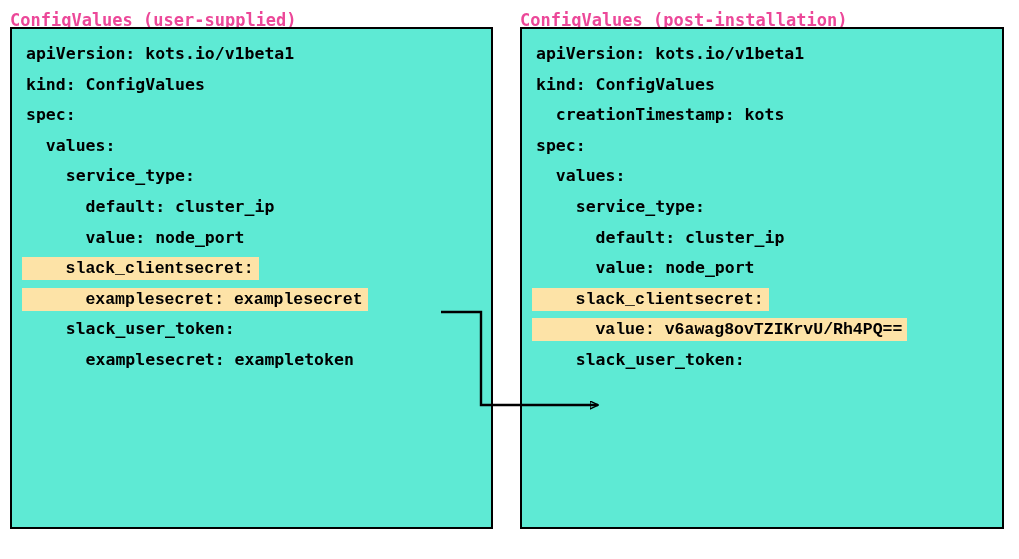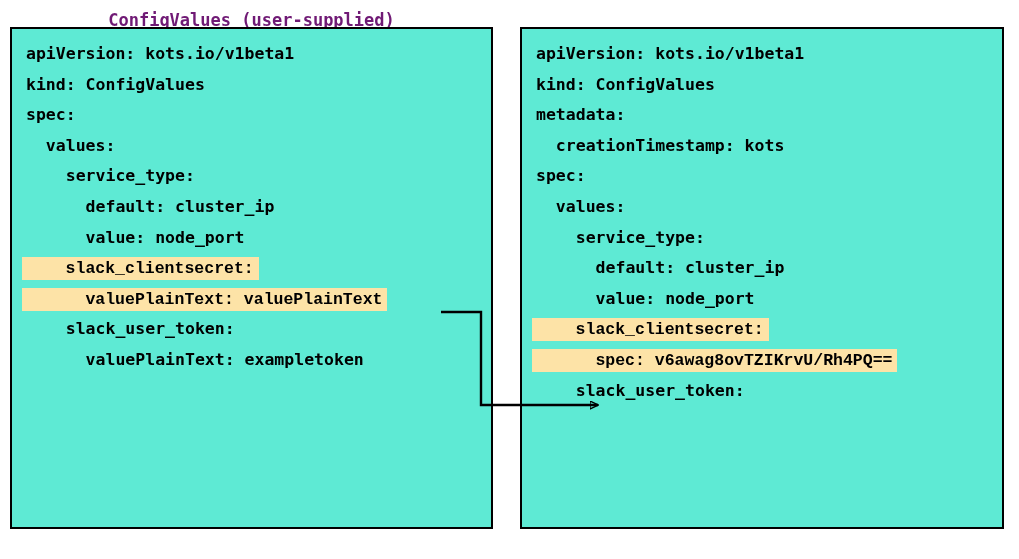--- a/index.html
+++ b/index.html
@@ -19,24 +19,24 @@
     position: absolute;
     inset: 0;
   }
 
   
   .panel-title {
     position: absolute;
     font-family: "DejaVu Sans Mono", "Liberation Mono", monospace;
     font-size: 17px;
     font-weight: bold;
-    color: #701a75;
+    color: #ec4899;
     letter-spacing: 0px;
     white-space: pre;
-    text-align: center;
+    text-align: left;
     top: 9px;
     line-height: 22px;
   }
   #title-left  { left: 10px;  width: 483px; }
   #title-right { left: 520px; width: 484px; }
 
   
   .panel {
     position: absolute;
     top: 27px;
@@ -87,50 +87,50 @@
     pointer-events: none;
   }
 </style>
 </head>
 <body>
 
 <div class="stage">
 
   <div class="panel-title" id="title-left">ConfigValues (user-supplied)</div>
 
+  <div class="panel-title" id="title-right">ConfigValues (post-installation)</div>
 
   <div class="panel" id="panel-left">
     <div class="code-block" id="code-left">
         <div class="code-line"><span class="txt">apiVersion: kots.io/v1beta1</span></div>
         <div class="code-line"><span class="txt">kind: ConfigValues</span></div>
         <div class="code-line"><span class="txt">spec:</span></div>
         <div class="code-line"><span class="txt">  values:</span></div>
         <div class="code-line"><span class="txt">    service_type:</span></div>
         <div class="code-line"><span class="txt">      default: cluster_ip</span></div>
         <div class="code-line"><span class="txt">      value: node_port</span></div>
         <div class="code-line hl"><span class="txt">    slack_clientsecret:</span></div>
-        <div class="code-line hl"><span class="txt">      valuePlainText: valuePlainText</span></div>
+        <div class="code-line hl"><span class="txt">      examplesecret: examplesecret</span></div>
         <div class="code-line"><span class="txt">    slack_user_token:</span></div>
-        <div class="code-line"><span class="txt">      valuePlainText: exampletoken</span></div>
+        <div class="code-line"><span class="txt">      examplesecret: exampletoken</span></div>
       </div>
   </div>
 
   <div class="panel" id="panel-right">
     <div class="code-block" id="code-right">
         <div class="code-line"><span class="txt">apiVersion: kots.io/v1beta1</span></div>
         <div class="code-line"><span class="txt">kind: ConfigValues</span></div>
-        <div class="code-line"><span class="txt">metadata:</span></div>
         <div class="code-line"><span class="txt">  creationTimestamp: kots</span></div>
         <div class="code-line"><span class="txt">spec:</span></div>
         <div class="code-line"><span class="txt">  values:</span></div>
         <div class="code-line"><span class="txt">    service_type:</span></div>
         <div class="code-line"><span class="txt">      default: cluster_ip</span></div>
         <div class="code-line"><span class="txt">      value: node_port</span></div>
         <div class="code-line hl"><span class="txt">    slack_clientsecret:</span></div>
-        <div class="code-line hl"><span class="txt">      spec: v6awag8ovTZIKrvU/Rh4PQ==</span></div>
+        <div class="code-line hl"><span class="txt">      value: v6awag8ovTZIKrvU/Rh4PQ==</span></div>
         <div class="code-line"><span class="txt">    slack_user_token:</span></div>
       </div>
   </div>
 
   <svg id="connector" viewBox="0 0 1019 559" xmlns="http://www.w3.org/2000/svg">
     <defs>
       <marker id="arrowhead" markerWidth="9" markerHeight="9" refX="8" refY="4.5" orient="auto" markerUnits="userSpaceOnUse">
         <path d="M0,0.6 L8.6,4.5 L0,8.4 Z" fill="none" stroke="#000" stroke-width="1.4"></path>
       </marker>
     </defs>

